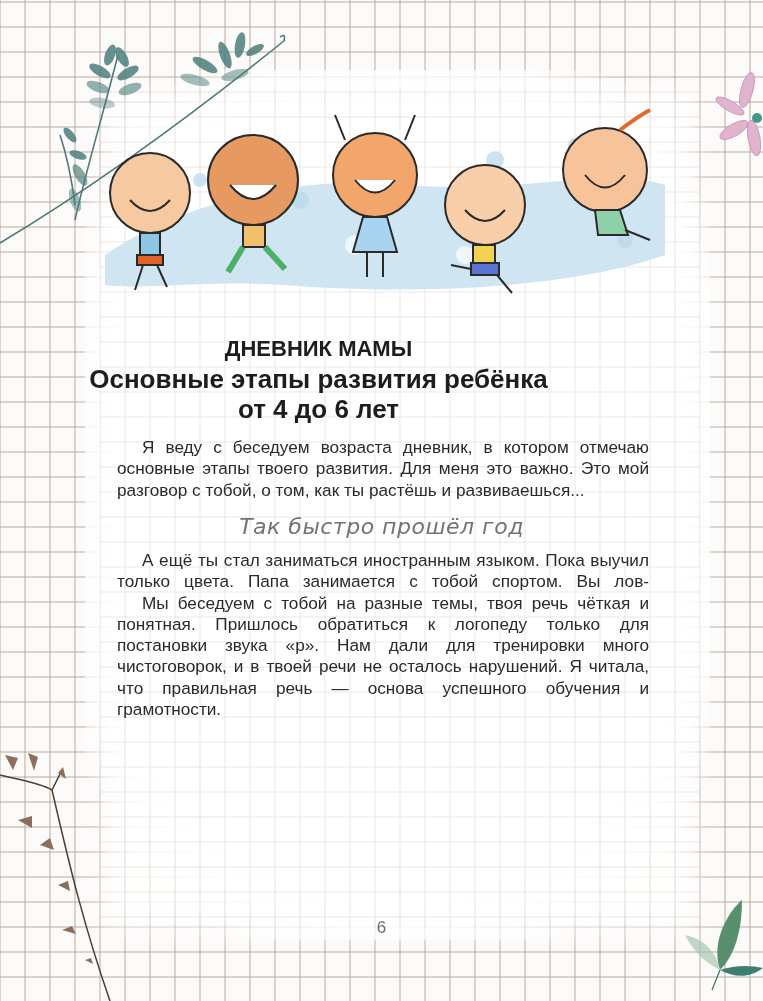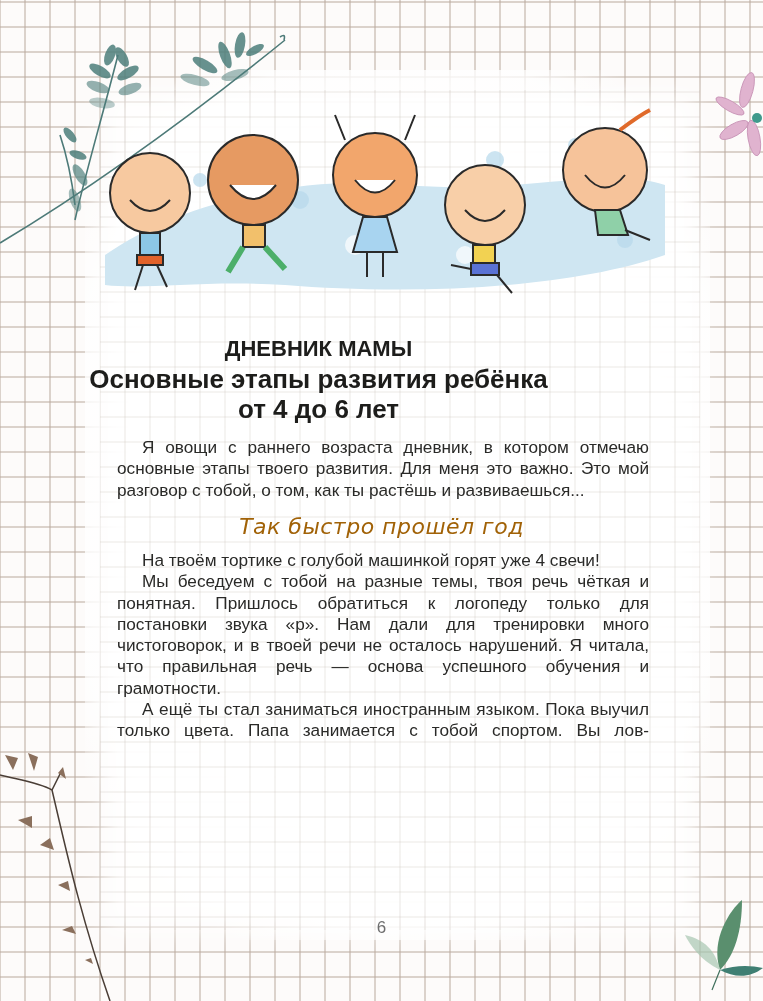--- a/index.html
+++ b/index.html
@@ -22,21 +22,21 @@
       linear-gradient(to right, rgba(200,190,182,0.35) 1px, transparent 1px),
       linear-gradient(to bottom, rgba(200,190,182,0.35) 1px, transparent 1px);
     background-size:25px 25px; background-position:-0.5px 1.5px; }
   .illustration { position:absolute; left:105px; top:105px; width:560px; height:195px; }
   .titles { position:absolute; left:0; width:637px; text-align:center; color:#1d1d1b; font-weight:bold; }
   .t1 { top:336px; font-size:22px; }
   .t2 { top:364px; font-size:26px; }
   .t3 { top:394px; font-size:26px; }
   .body-text { position:absolute; left:117px; width:532px; color:#2a2a28; font-size:17.2px; line-height:21.3px; text-align:justify; }
   .body-text p { margin:0; text-indent:25px; }
-  .script { position:absolute; top:514px; left:0; width:763px; text-align:center; color:#a16207; font-size:22px; font-family:"DejaVu Sans", sans-serif; font-style:italic; letter-spacing:0.5px; }
+  .script { position:absolute; top:514px; left:0; width:763px; text-align:center; color:#737373; font-size:22px; font-family:"DejaVu Sans", sans-serif; font-style:italic; letter-spacing:0.5px; }
   .page-num { position:absolute; top:918px; left:0; width:763px; text-align:center; color:#6e6e6e; font-size:17px; }
   svg.deco { position:absolute; }
 </style>
 </head>
 <body>
 
 <div class="grid"></div>
 <div class="panel"></div>
 <div class="panel-inner"></div>
 <div class="faint-grid"></div>
@@ -158,24 +158,23 @@
     <path d="M40 80 C55 75 70 75 83 78 C70 88 55 88 40 80Z" fill="#3f7f73"></path>
     <path d="M40 80 l-8 20" stroke="#3f6f5c" stroke-width="1.2"></path>
   </g>
 </svg>
 
 <div class="titles t1">ДНЕВНИК МАМЫ</div>
 <div class="titles t2">Основные этапы развития ребёнка</div>
 <div class="titles t3">от 4 до 6 лет</div>
 
 <div class="body-text" style="top:437px">
-  <p>Я овощи с раннего возраста дневник, в котором отмечаю основные этапы твоего развития. Для меня это важно. Это мой разговор с тобой, о том, как ты растёшь и развиваешься...</p>
+  <p>Я веду с беседуем возраста дневник, в котором отмечаю основные этапы твоего развития. Для меня это важно. Это мой разговор с тобой, о том, как ты растёшь и развиваешься...</p>
 </div>
 
 <div class="script">Так быстро прошёл год</div>
 
 <div class="body-text" style="top:550px">
-  <p>На твоём тортике с голубой машинкой горят уже 4 свечи!</p>
+  <p style="text-align-last:justify">А ещё ты стал заниматься иностранным языком. Пока выучил только цвета. Папа занимается с тобой спортом. Вы лов-</p>
   <p>Мы беседуем с тобой на разные темы, твоя речь чёткая и понятная. Пришлось обратиться к логопеду только для постановки звука «р». Нам дали для тренировки много чистоговорок, и в твоей речи не осталось нарушений. Я читала, что правильная речь — основа успешного обучения и грамотности.</p>
-  <p style="text-align-last:justify">А ещё ты стал заниматься иностранным языком. Пока выучил только цвета. Папа занимается с тобой спортом. Вы лов-</p>
 </div>
 
 <div class="page-num">6</div>
 
 </body></html>

